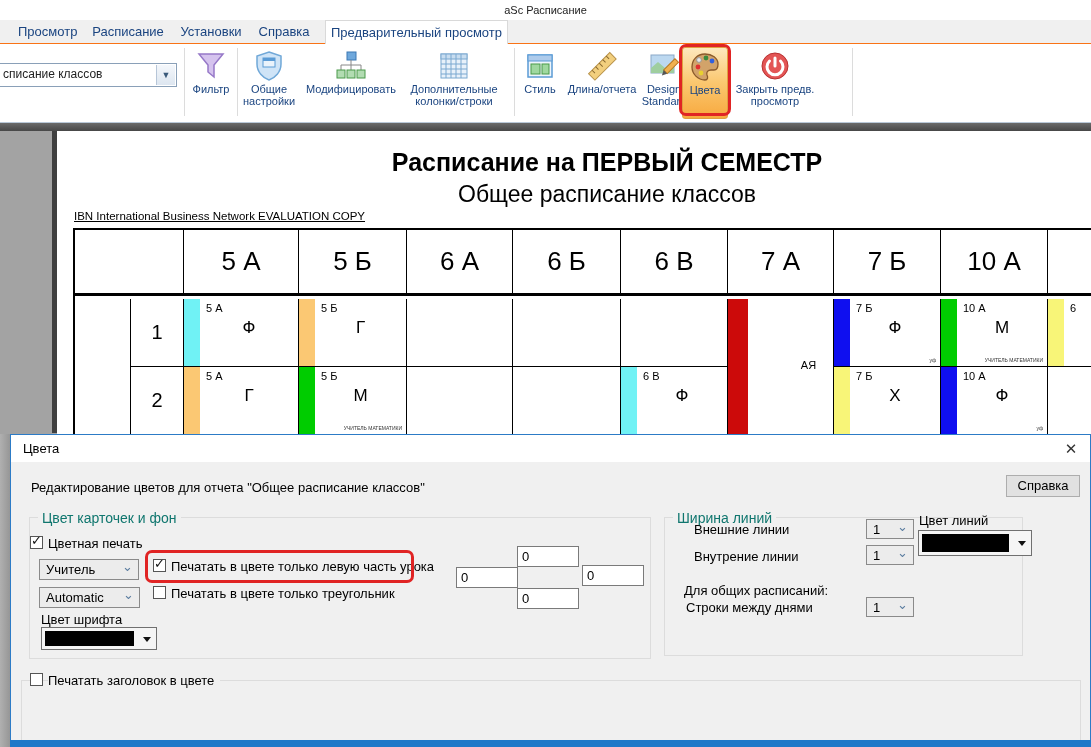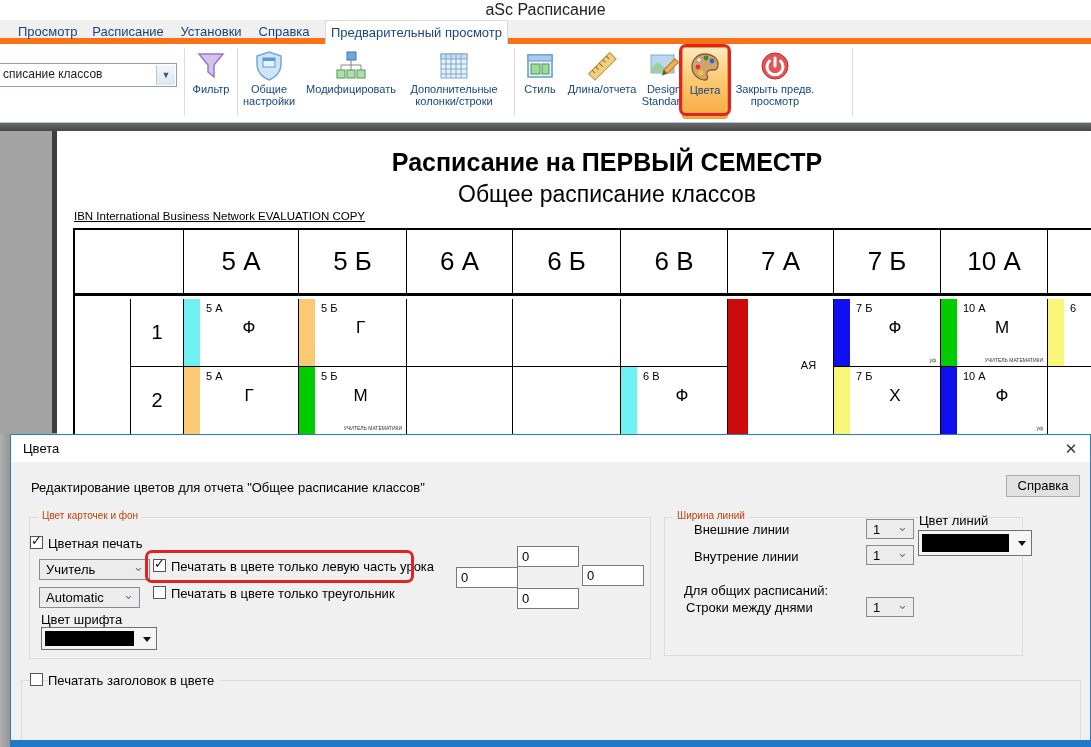--- a/index.html
+++ b/index.html
@@ -1,21 +1,21 @@
 <!DOCTYPE html>
 <html><head>
 <meta charset="utf-8">
 <style>
   * { margin:0; padding:0; box-sizing:border-box; }
   body { font-family:"Liberation Sans", sans-serif; background:#fff; }
   #app { position:relative; width:1091px; height:747px; overflow:hidden; background:#fff; }
 
   
-  .titlebar { position:absolute; left:0; top:0; width:100%; height:20px; background:#fff; text-align:center; font-size:16px; color:#222; line-height:20px; }
-  .tabstrip { position:absolute; left:0; top:20px; width:100%; height:24px; background:#f0f0f0; border-bottom:6px solid #f97316; }
+  .titlebar { position:absolute; left:0; top:0; width:100%; height:20px; background:#fff; text-align:center; font-size:11px; color:#222; line-height:20px; }
+  .tabstrip { position:absolute; left:0; top:20px; width:100%; height:24px; background:#f0f0f0; border-bottom:1px solid #f97316; }
   .tab { position:absolute; top:0; height:24px; line-height:24px; text-align:center; font-size:13px; color:#1a4480; cursor:default; }
   .tab.active { background:#fff; border:1px solid #d9d9d9; border-bottom:none; height:25px; color:#1a4480; }
   .ribbon { position:absolute; left:0; top:44px; width:100%; height:79px; background:#fff; border-bottom:1px solid #b9c8d8; }
   .rsep { position:absolute; top:4px; width:1px; height:68px; background:#dcdcdc; }
 
   .selectorbox { position:absolute; left:-24px; top:19px; width:201px; height:24px; background:#fff; border:1px solid #8aa0b8; }
   .selectorbox .val { position:absolute; left:26px; top:3px; font-size:12px; color:#222; white-space:nowrap; }
   .selectorbox .drop { position:absolute; right:1px; top:1px; width:19px; height:20px; background:linear-gradient(#f4f7fb,#dde6f0); border-left:1px solid #b7c6d8; text-align:center; font-size:9px; color:#3a5a7a; line-height:20px; }
 
   .rbtn { position:absolute; top:3px; height:72px; text-align:center; }
@@ -44,21 +44,21 @@
   .ccenter { position:absolute; text-align:center; font-size:11px; color:#000; }
 
   
   .dialog { position:absolute; left:10px; top:434px; width:1081px; height:313px; background:#f0f0f0; border:1px solid #2c7bc6; }
   .dlgtitlebar { position:absolute; left:0; top:0; width:100%; height:27px; background:#fff; }
   .dlgtitle { position:absolute; left:12px; top:6px; font-size:13px; color:#000; }
   .dlgclose { position:absolute; right:9px; top:4px; width:20px; height:20px; text-align:center; font-size:15px; color:#333; line-height:20px; }
   .dlgdesc { position:absolute; left:20px; top:45px; font-size:13px; color:#000; }
   .btn { position:absolute; background:#e1e1e1; border:1px solid #adadad; font-size:13px; color:#000; text-align:center; }
   .grp { position:absolute; border:1px solid #dcdcdc; }
-  .legend { position:absolute; top:-8px; left:8px; background:#f0f0f0; padding:0 4px; font-size:10px; color:#c2410c; white-space:nowrap; }
+  .legend { position:absolute; top:-8px; left:8px; background:#f0f0f0; padding:0 4px; font-size:14px; color:#0f766e; white-space:nowrap; }
   .cb { position:absolute; width:13px; height:13px; background:#fff; border:1px solid #555; }
   .cb .mark { position:absolute; left:0px; top:-4px; font-size:13px; color:#111; }
   .cblabel { position:absolute; font-size:13px; color:#000; white-space:nowrap; }
   .combo { position:absolute; height:21px; background:#ececec; border:1px solid #8a8a8a; font-size:13px; color:#000; }
   .combo .cval { position:absolute; left:6px; top:2px; }
   .combo .chev { position:absolute; right:5px; top:-1px; font-size:13px; color:#5b7da0; }
   .numfield { position:absolute; width:62px; height:21px; background:#fff; border:1px solid #7a7a7a; font-size:13px; color:#000; padding-left:4px; font-family:"Liberation Sans",sans-serif; }
   .lbl13 { position:absolute; font-size:13px; color:#000; white-space:nowrap; }
   .colorcombo { position:absolute; background:#f5f5f5; border:1px solid #707070; }
   .colorcombo .swatch { position:absolute; left:3px; top:3px; bottom:3px; background:#000; }
@@ -309,21 +309,21 @@
     <div class="dlgdesc">Редактирование цветов для отчета "Общее расписание классов"</div>
     <div class="btn" style="left:995px;top:40px;width:74px;height:22px;line-height:20px">Справка</div>
 
     <div class="grp" style="left:18px;top:82px;width:622px;height:142px">
       <span class="legend">Цвет карточек и фон</span>
     </div>
     <span class="cb" style="left:19px;top:101px">
         <span class="mark">✓</span>
       </span>
     <span class="cblabel" style="left:37px;top:101px">Цветная печать</span>
-    <div class="combo" style="left:28px;top:124px;width:111px">
+    <div class="combo" style="left:28px;top:124px;width:100px">
       <span class="cval">Учитель</span>
       <span class="chev">⌄</span>
     </div>
     <span class="cb" style="left:142px;top:124px">
         <span class="mark">✓</span>
       </span>
     <span class="cblabel" style="left:160px;top:124px">Печатать в цвете только левую часть урока</span>
     <div class="redbox" style="left:134px;top:115px;width:269px;height:33px"></div>
     <span class="cb" style="left:142px;top:151px"></span>
     <span class="cblabel" style="left:160px;top:151px">Печатать в цвете только треугольник</span>

